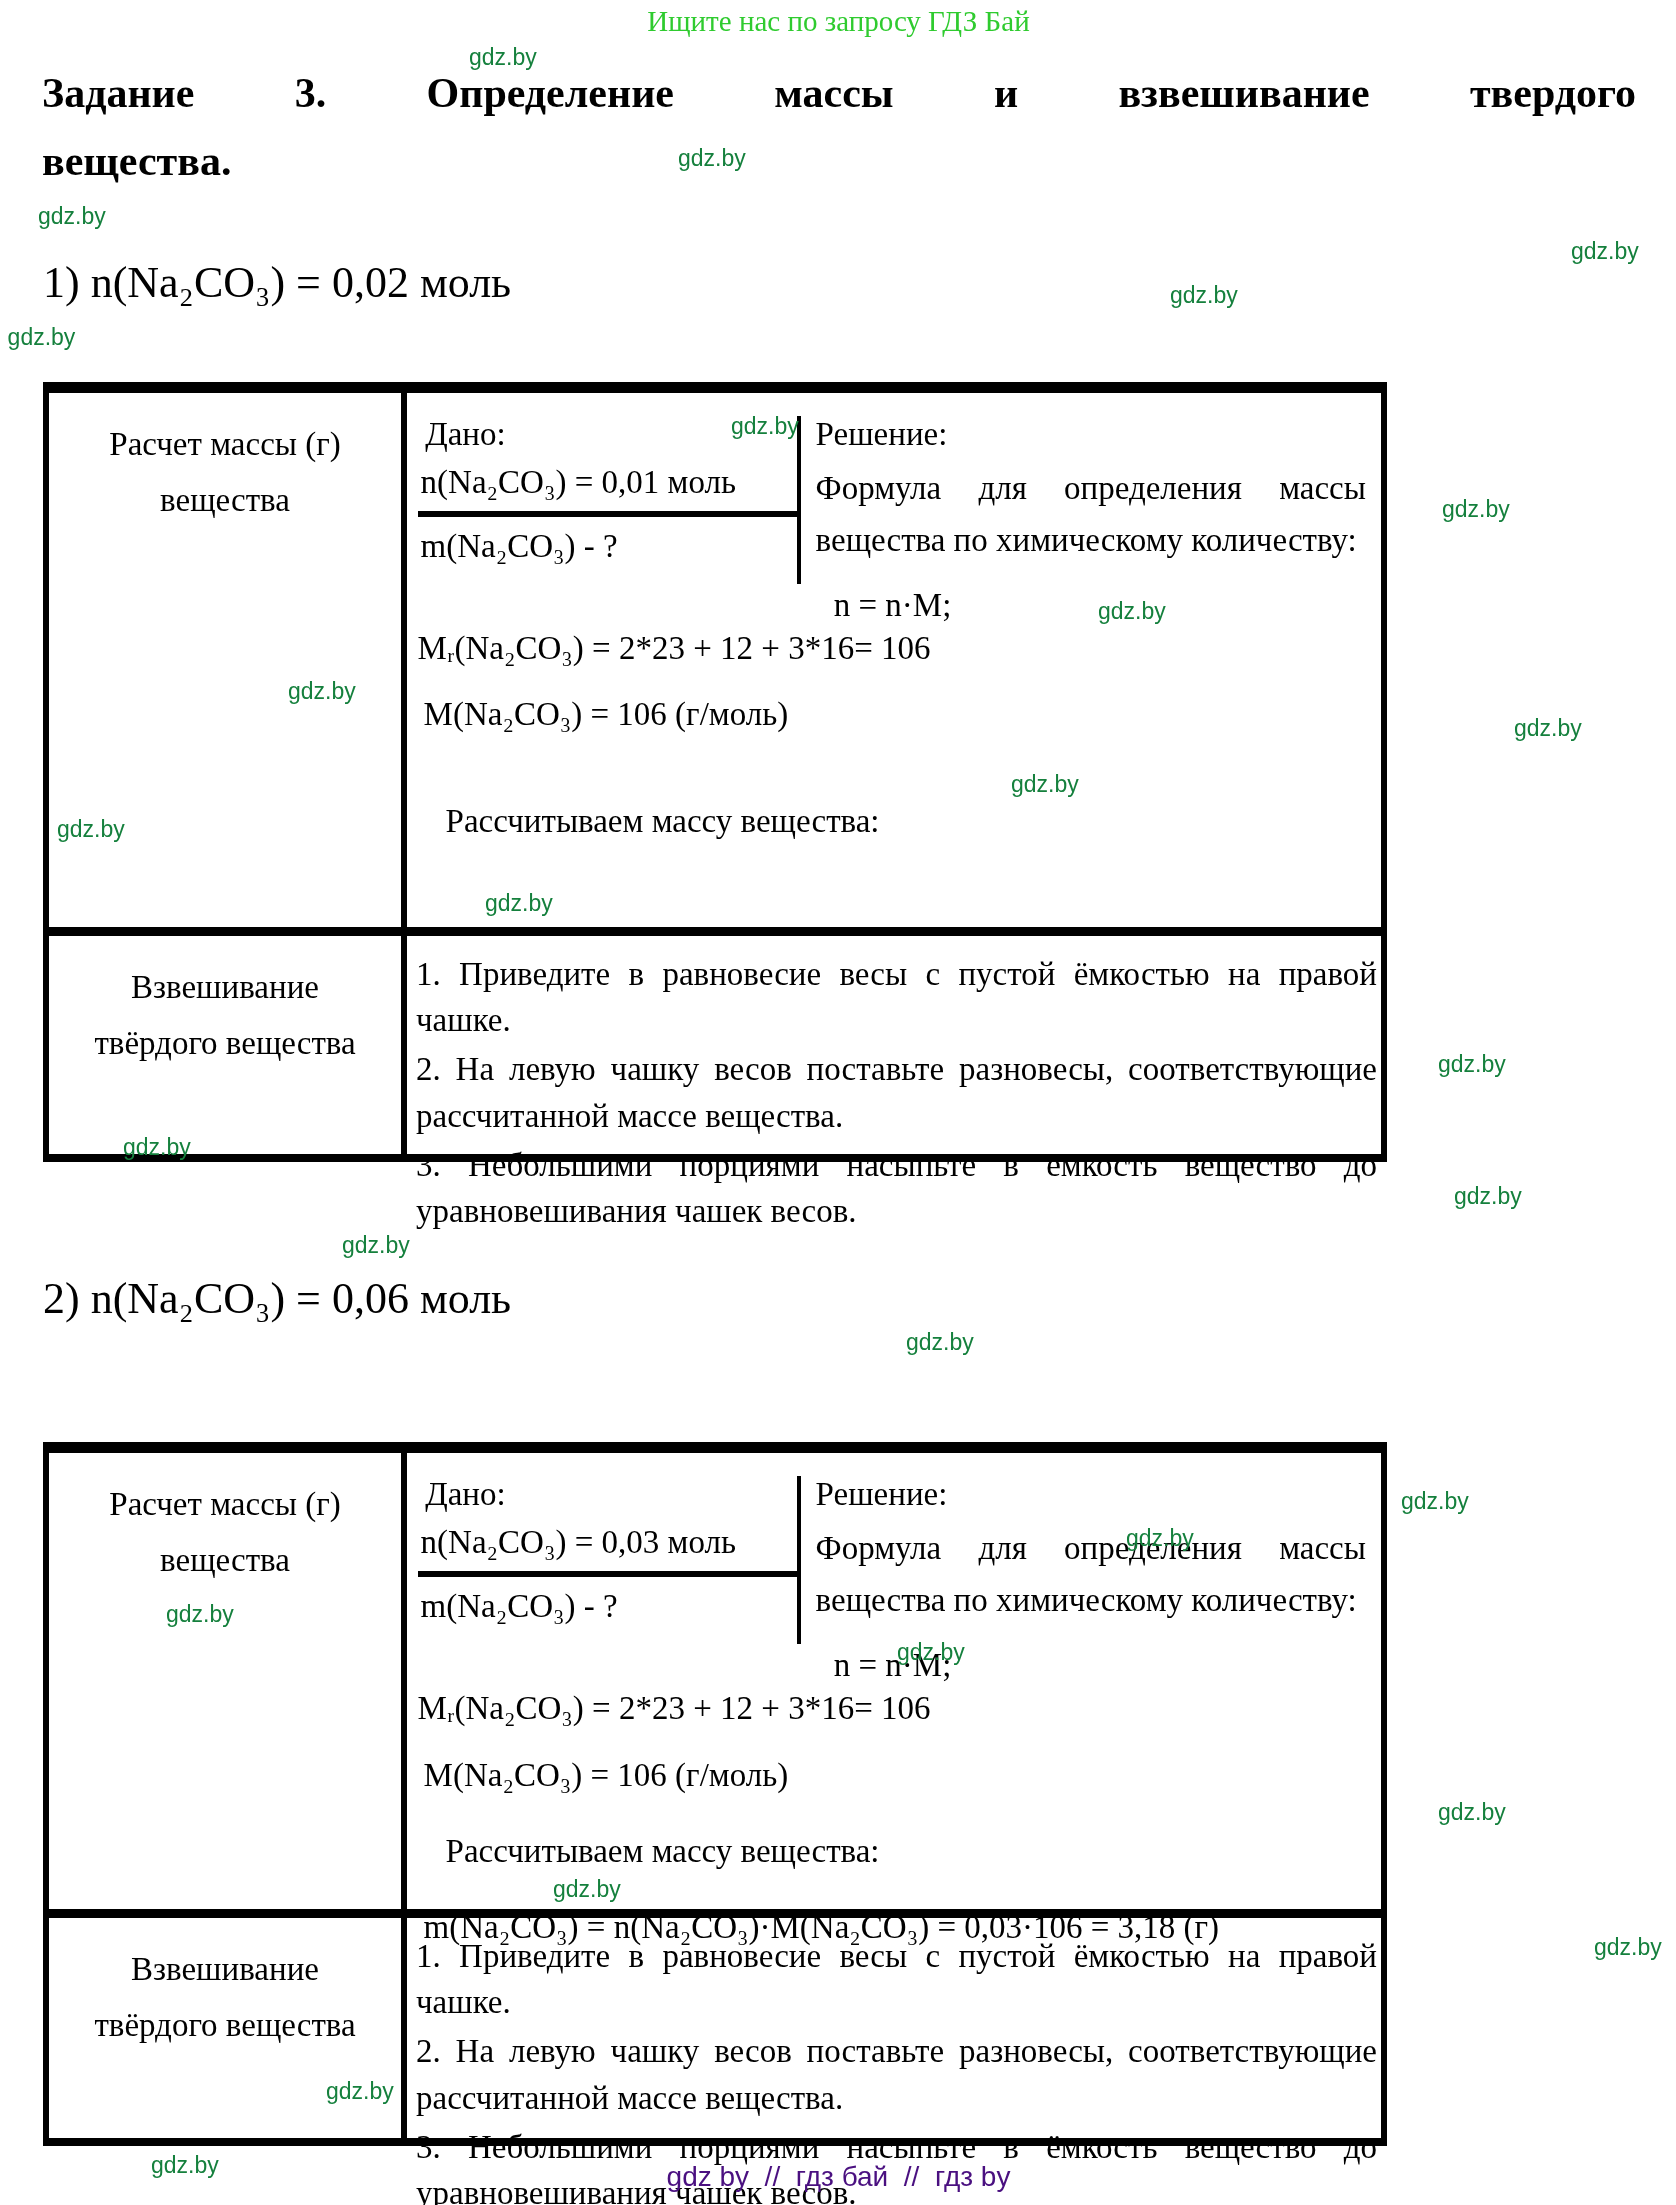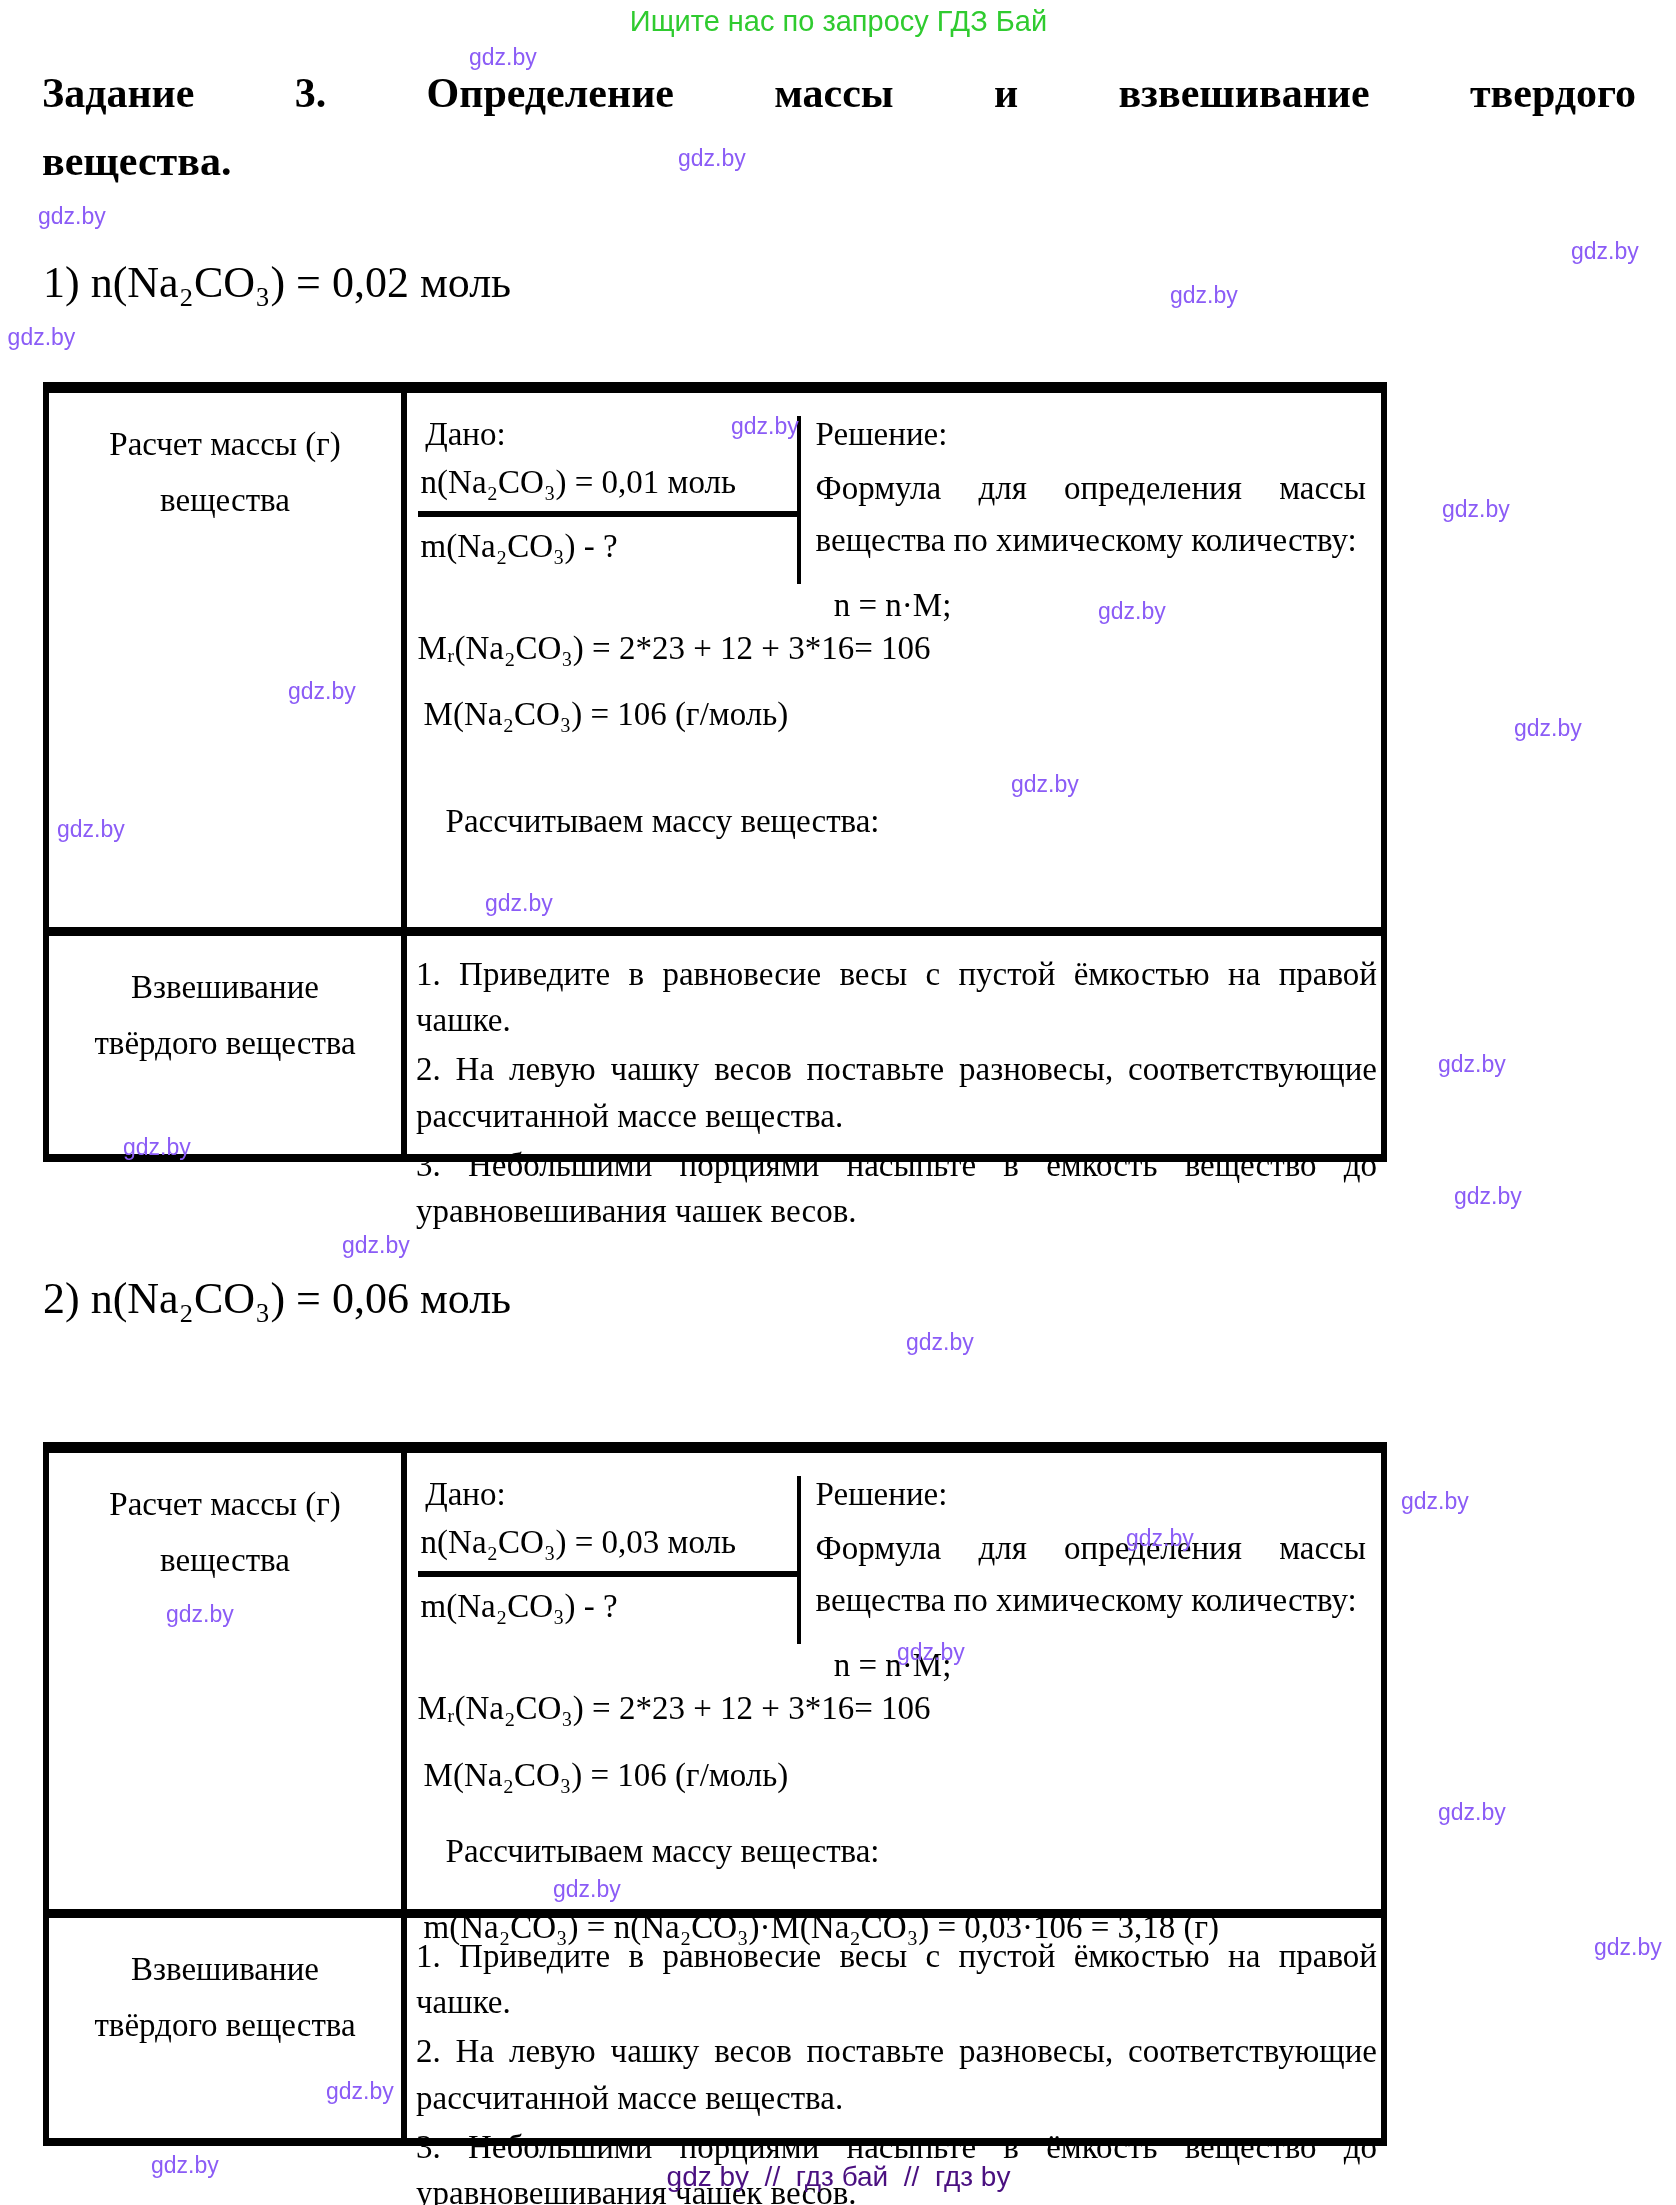--- a/index.html
+++ b/index.html
@@ -5,21 +5,21 @@
   * { margin:0; padding:0; box-sizing:border-box; }
   html,body { background:#ffffff; }
   .page {
     position:relative; width:1677px; height:2205px; margin:0 auto;
     background:#ffffff; color:#000;
     font-family:"Liberation Serif","DejaVu Serif",serif;
     overflow:hidden;
   }
   .promo {
     position:absolute; top:4.5px; left:0; width:100%;
-    text-align:center; font-family:Liberation Sans, sans-serif;
+    text-align:center; font-family:Liberation Serif, serif;
     font-size:29px; color:#2fcb2f; font-weight:400;
   }
   .title {
     position:absolute; top:59px; left:42px; width:1594px;
     font-size:42px; font-weight:bold; line-height:1.62;
   }
   .title-l1 { text-align:justify; text-align-last:justify; }
   .heading { position:absolute; left:43px; font-size:44px; white-space:nowrap; }
   .h1 { top:257px; }
   .h2 { top:1273px; }
@@ -59,21 +59,21 @@
   .mass-formula { margin-top:48px; padding-left:6px; }
   .t2 .molar-mass { margin-top:30px; }
   .t2 .calc-intro { margin-top:39px; }
   .t2 .mass-formula { margin-top:39px; }
 
   .steps { padding:15px 4px 0 9px; font-size:33px; }
   .step { text-align:justify; line-height:1.4; margin-bottom:3px; }
 
   .wm {
     position:absolute; font-family:"Liberation Sans","DejaVu Sans",sans-serif;
-    font-size:23px; color:#8b5cf6; white-space:nowrap;
+    font-size:23px; color:#15803d; white-space:nowrap;
   }
   .footer {
     position:absolute; top:2161px; left:0; width:100%;
     text-align:center; font-family:"Liberation Sans","DejaVu Sans",sans-serif;
     font-size:28px; color:#4a1080; white-space:pre;
   }
 </style>
 </head>
 <body>
 

